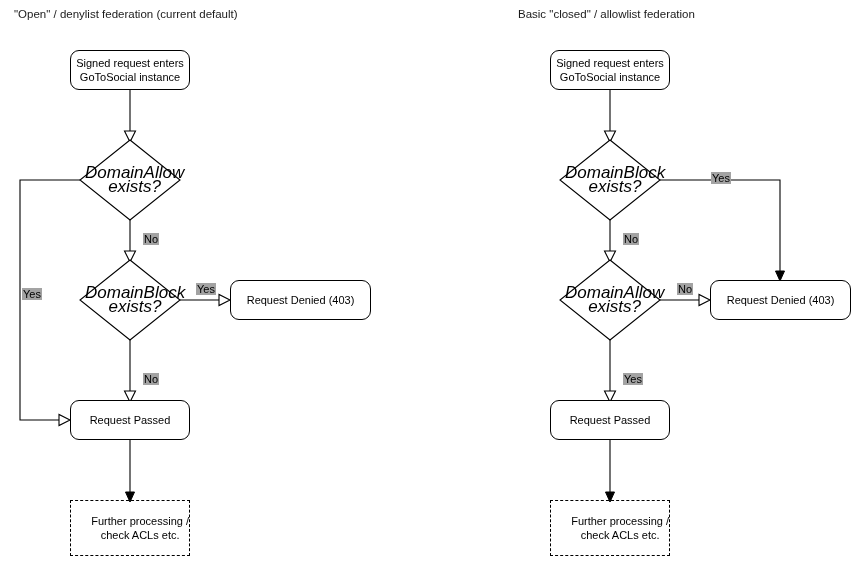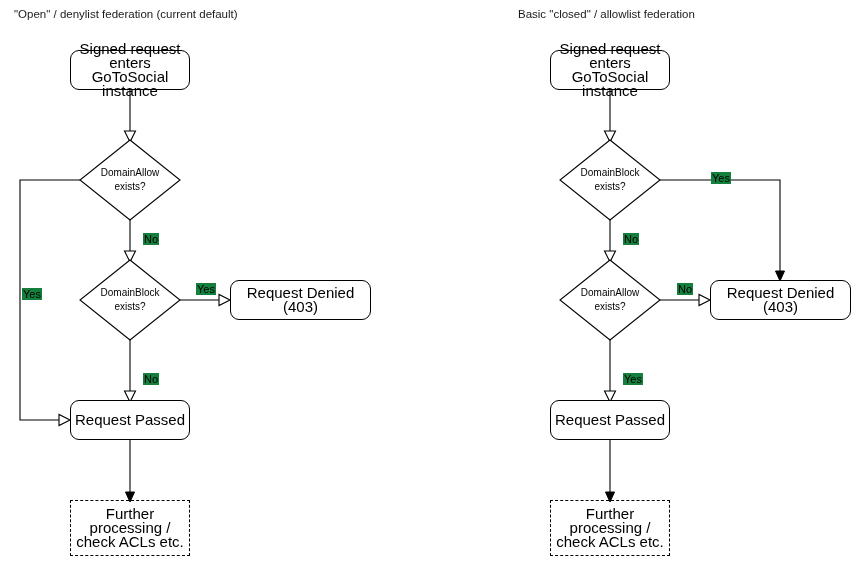--- a/index.html
+++ b/index.html
@@ -33,21 +33,21 @@
   #title-right { left: 518px; top: 8px; }
 
   
   .node {
     position: absolute;
     box-sizing: border-box;
     display: flex;
     align-items: center;
     justify-content: center;
     text-align: center;
-    font-size: 15px;
+    font-size: 11px;
     line-height: 14px;
     color: #000000;
     background: #ffffff;
   }
   .node-rounded {
     border: 1px solid #000000;
     border-radius: 9px;
   }
   .node-dashed {
     border: 1px dashed #000000;
@@ -55,35 +55,35 @@
     background: transparent;
     justify-content: flex-end;
   }
   .node-label { display: block; }
 
   
   .diamond-text {
     position: absolute;
     display: flex;
     align-items: center;
-    justify-content: center;
     text-align: center;
-    font-size: 10px;
+    font-size: 17px;
     line-height: 14px;
     background: transparent;
     pointer-events: none;
+    font-style: italic;
   }
 
   
   .edge-label {
     position: absolute;
     font-size: 11px;
     line-height: 12px;
     color: #000000;
-    background: #15803d;
+    background: #a3a3a3;
     white-space: nowrap;
     padding: 0 1px;
   }
 
   svg { display: block; }
   .edge     { stroke: #000000; stroke-width: 1.1px; fill: none; }
   .shape    { stroke: #000000; stroke-width: 1.1px; fill: #ffffff; }
   .head-open   { stroke: #000000; stroke-width: 1.1px; fill: #ffffff; }
   .head-filled { stroke: #000000; stroke-width: 1px;   fill: #000000; }
 </style>

